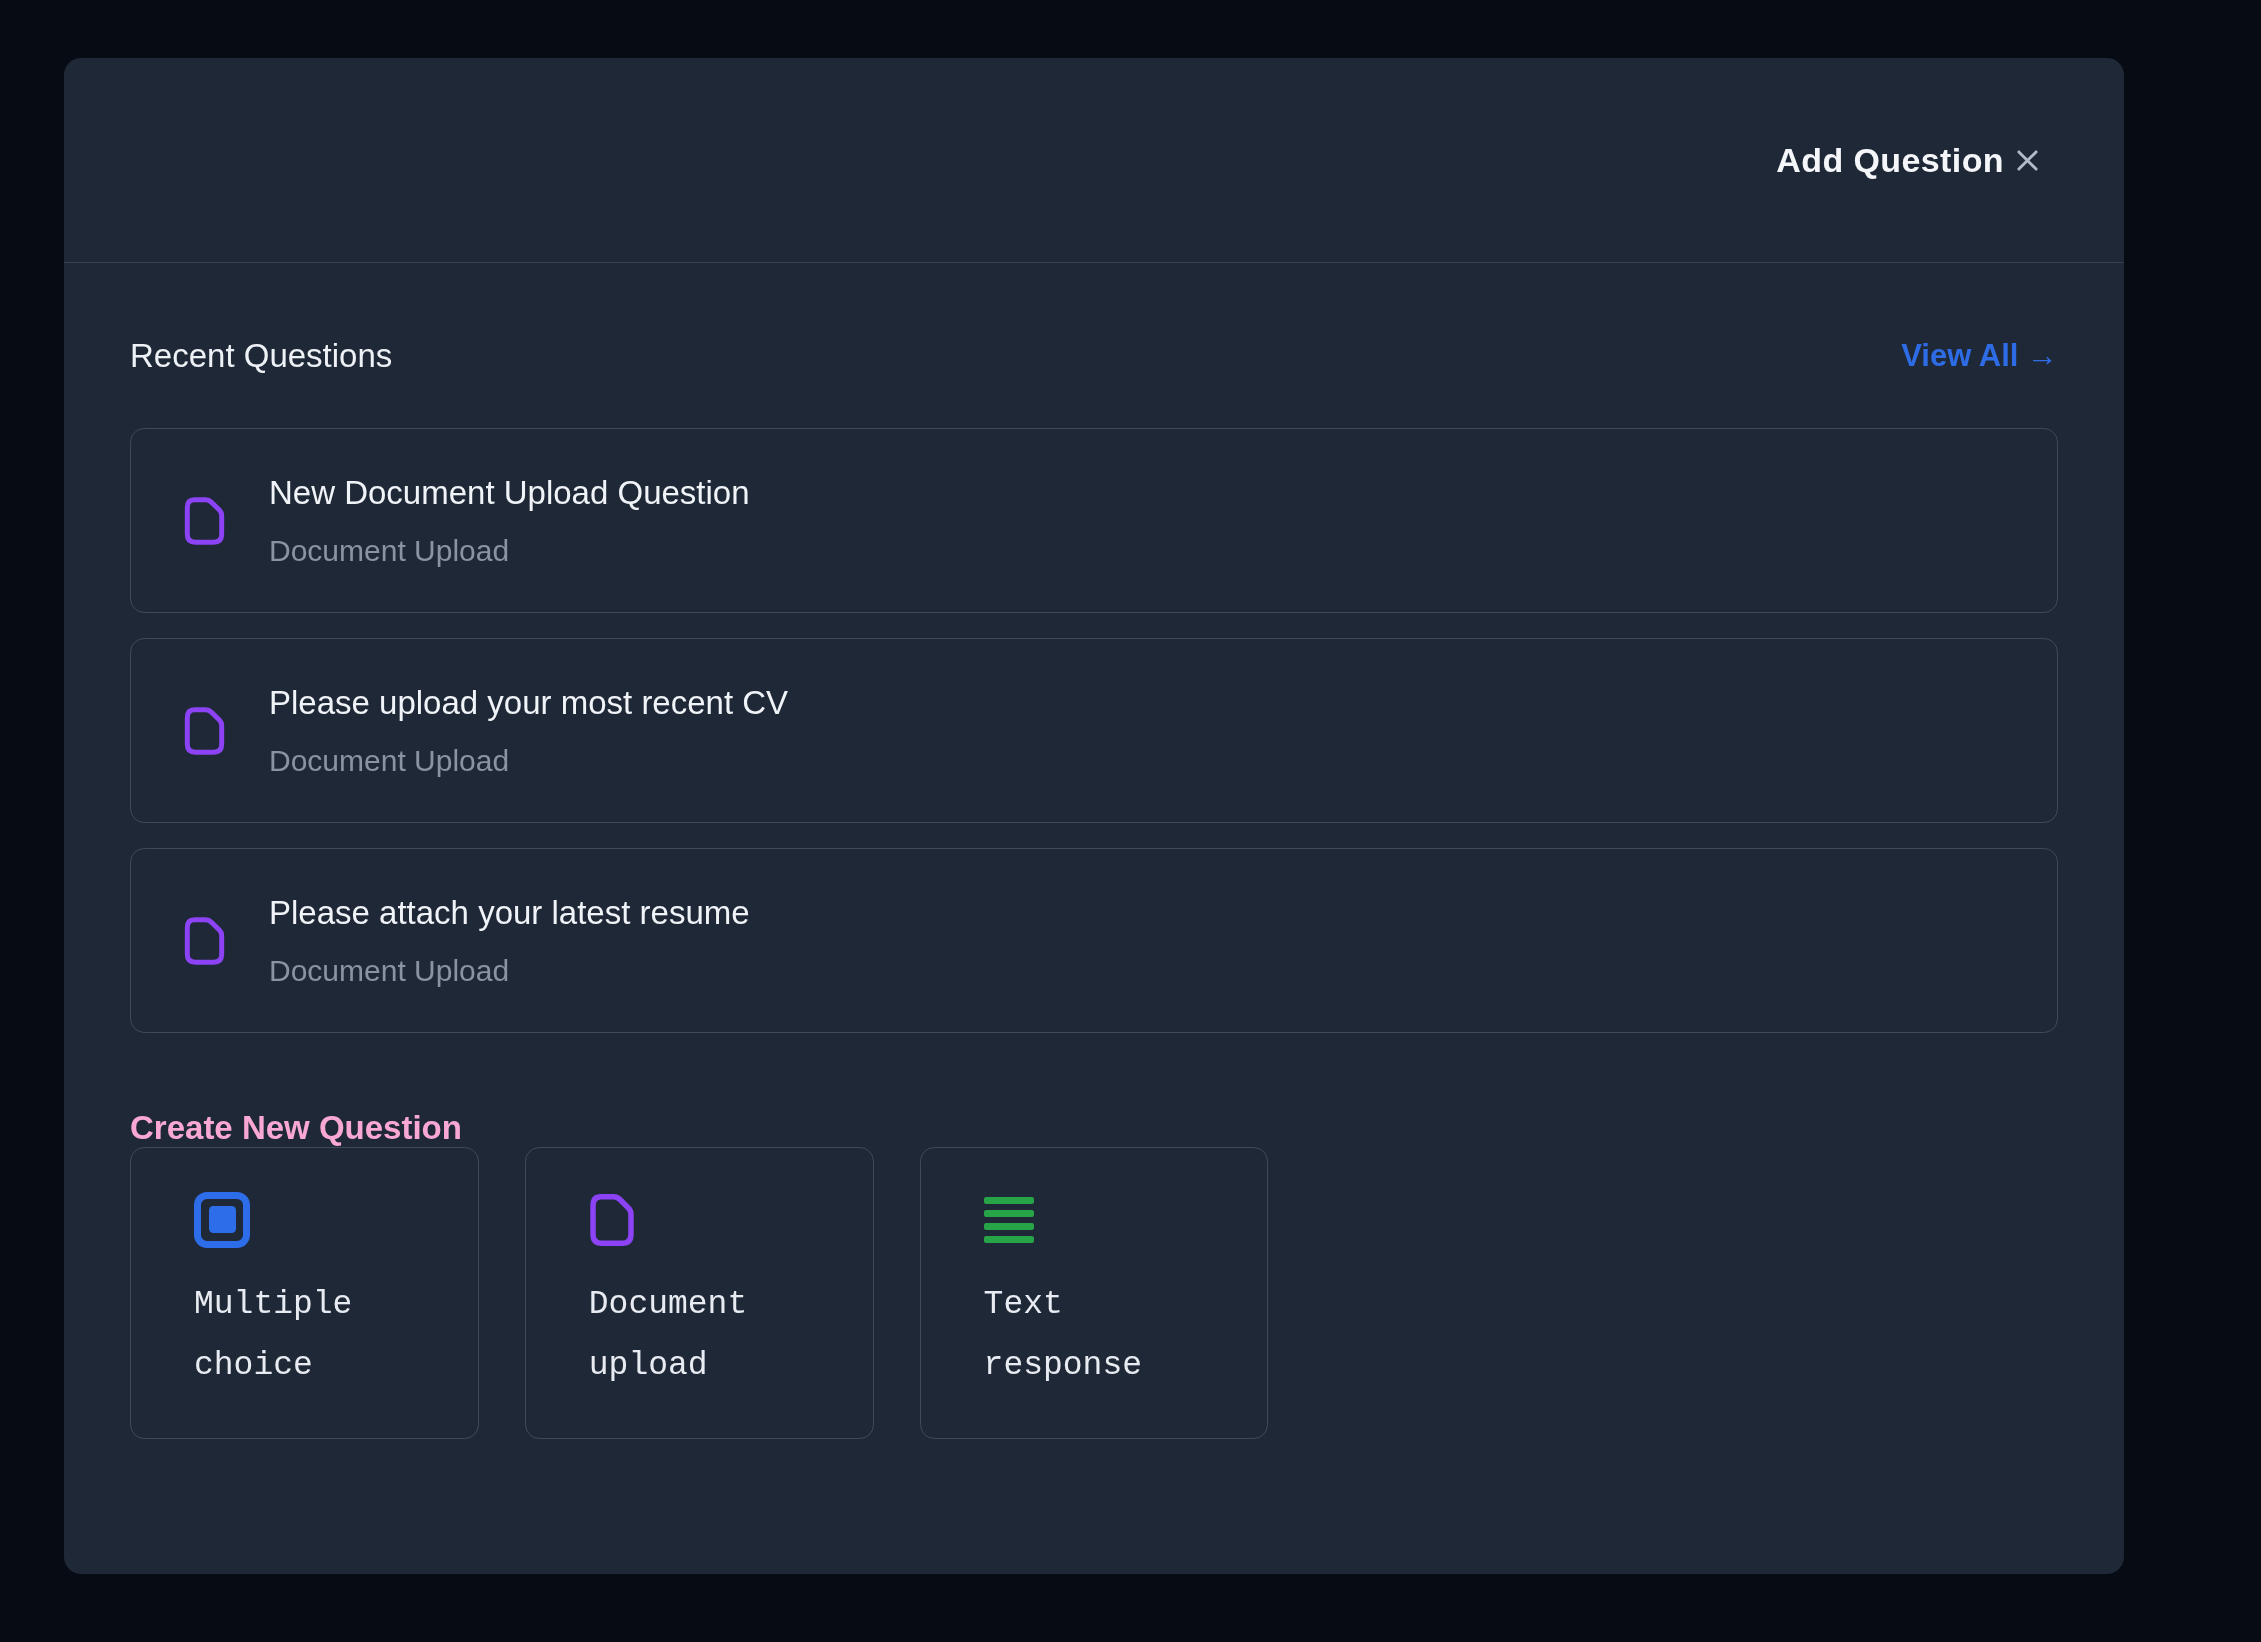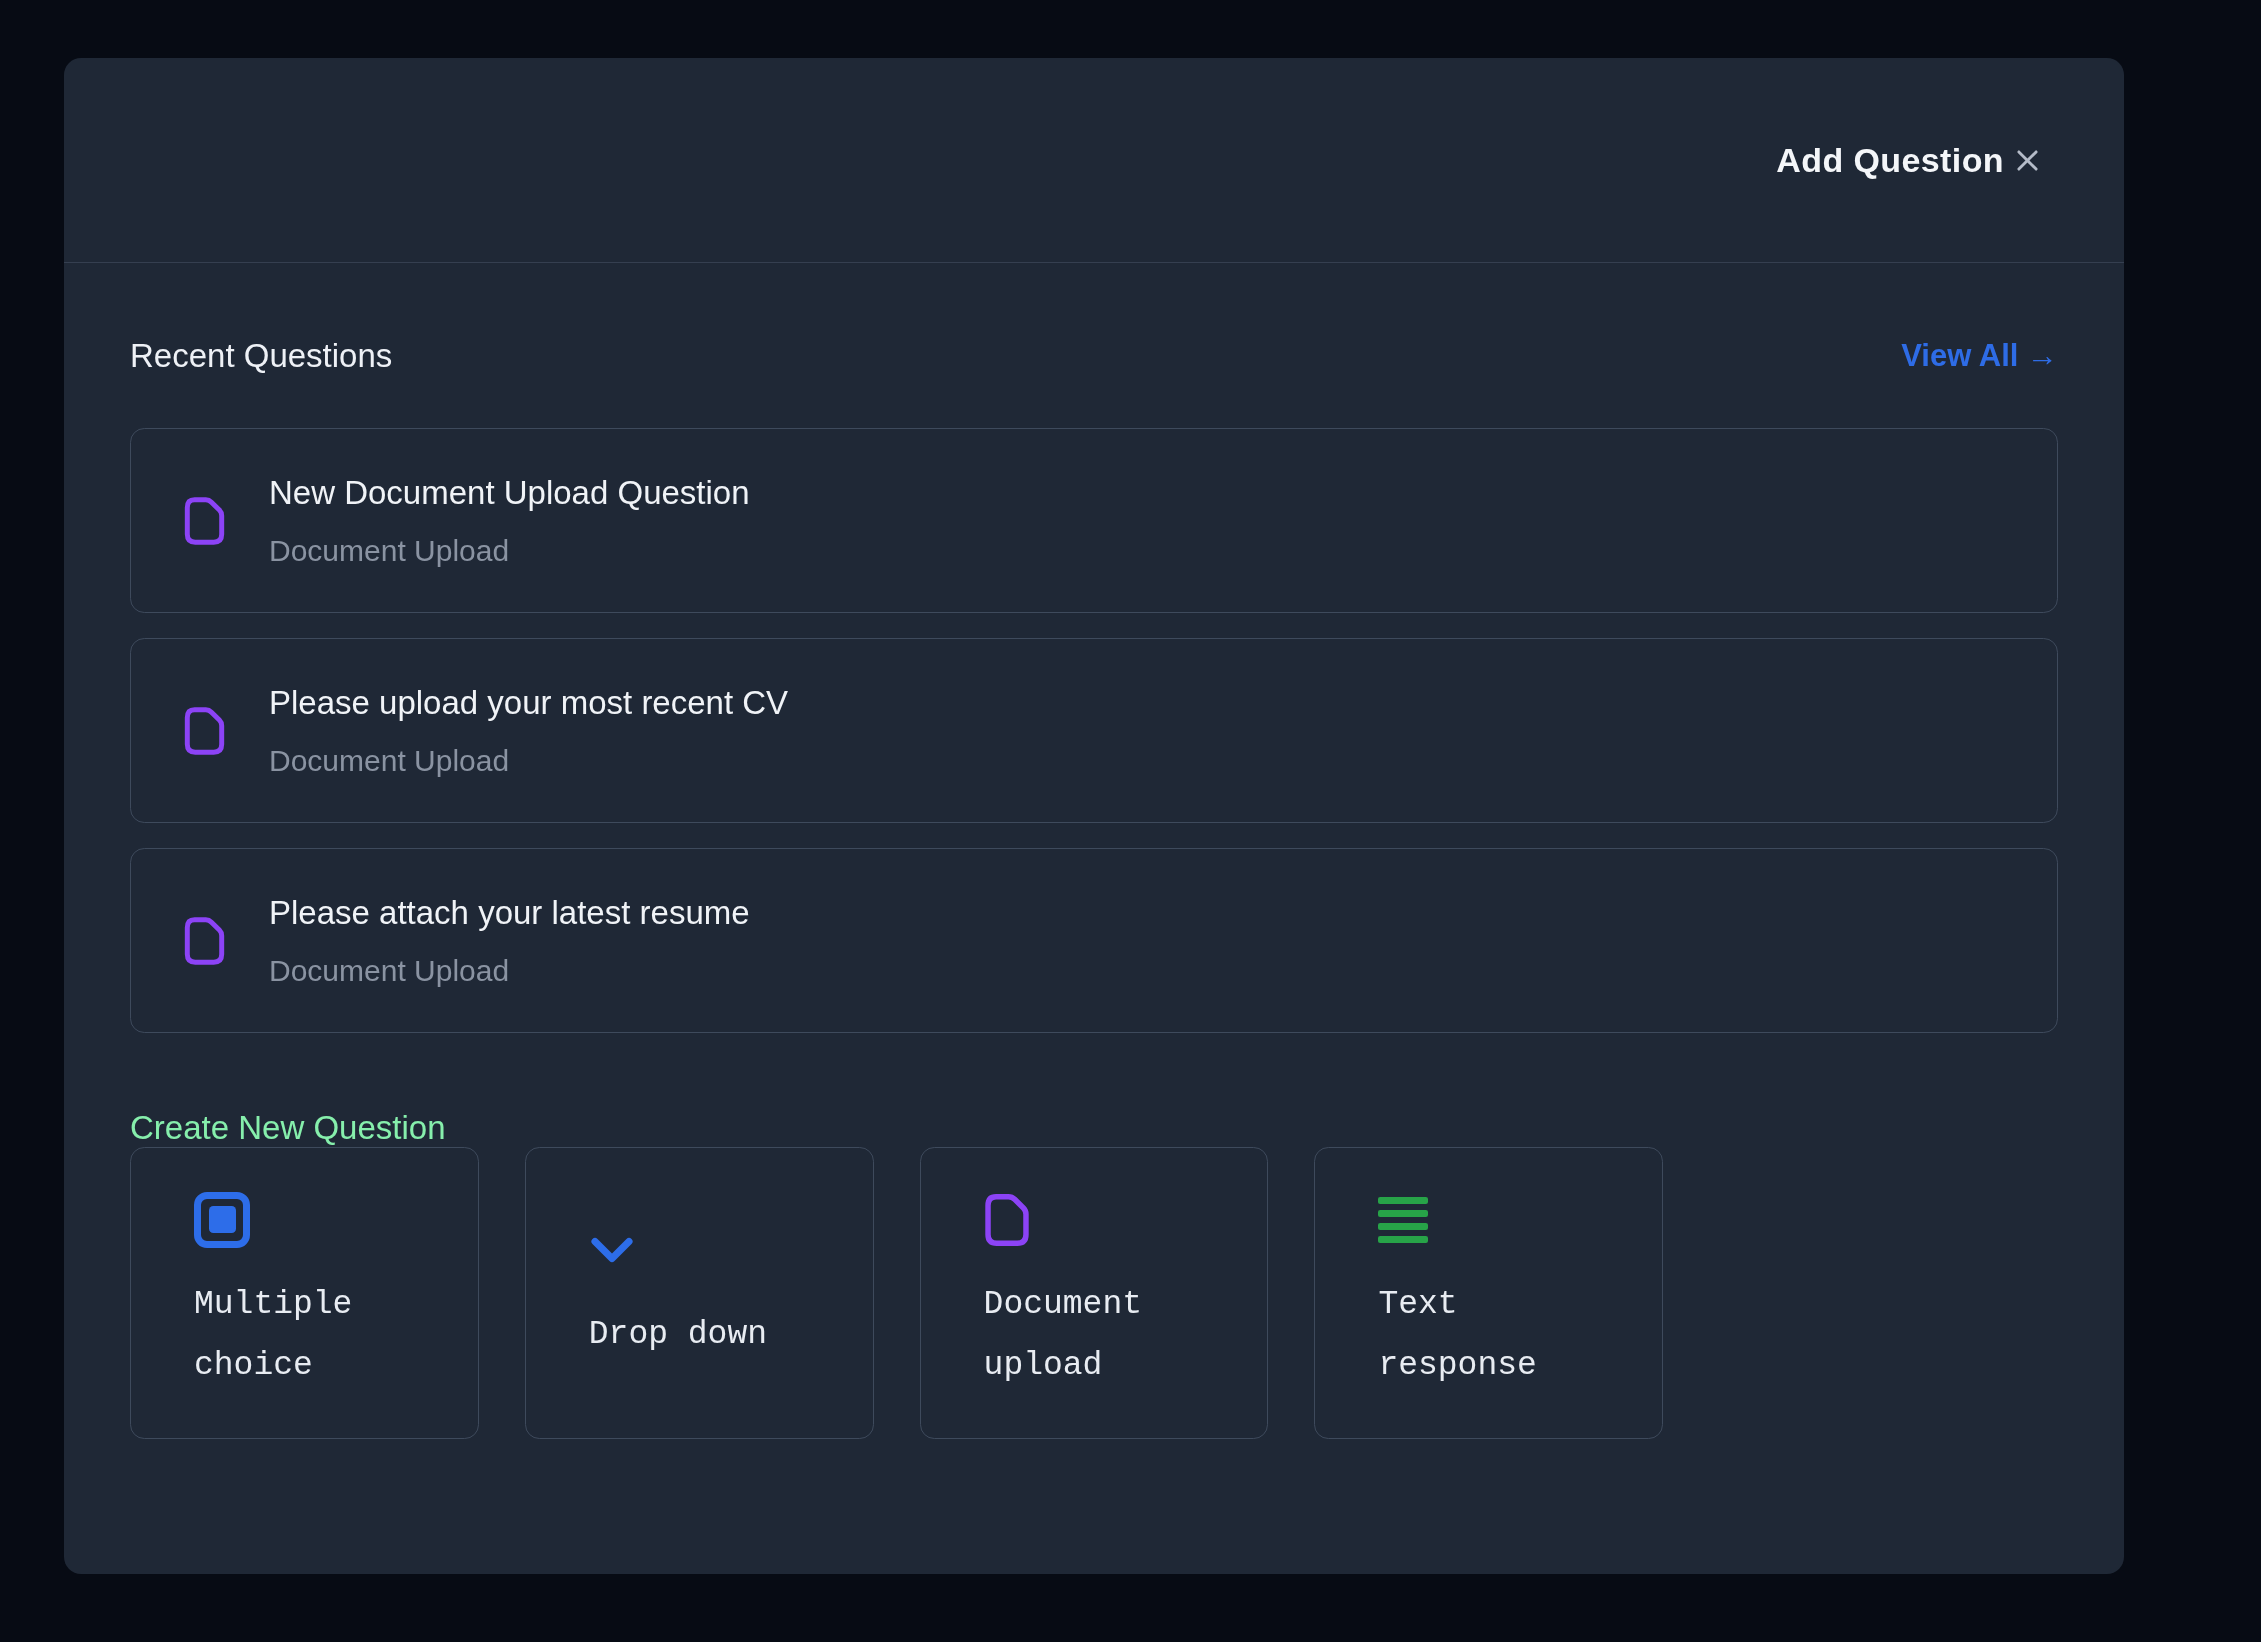--- a/index.html
+++ b/index.html
@@ -114,22 +114,22 @@
   .recent-type {
     font-size: 30px;
     font-weight: 400;
     color: #8a93a2;
   }
 
   
   .create-heading {
     margin-top: 76px;
     font-size: 33px;
-    font-weight: 400;
-    color: #86efac;
+    font-weight: 700;
+    color: #f9a8d4;
   }
   .type-grid {
     display: grid;
     grid-template-columns: repeat(5, 1fr);
     gap: 46px;
     font-family: Liberation Mono, monospace;
   }
   .type-card {
     height: 292px;
     border: 1.4px solid #3e4a5c;
@@ -245,28 +245,20 @@
 
       <div class="type-card">
         <div class="type-icon-slot">
           <div class="mc-icon">
             <div class="mc-inner"></div>
           </div>
         </div>
         <div class="type-label">Multiple choice</div>
       </div>
 
-      <div class="type-card">
-        <div class="type-icon-slot">
-          <svg width="46" height="34" viewBox="0 0 64 48">
-            <polyline points="8,12 32,36 56,12" fill="none" stroke="#2d6de9" stroke-width="10" stroke-linecap="round" stroke-linejoin="round"></polyline>
-          </svg>
-        </div>
-        <div class="type-label">Drop down</div>
-      </div>
 
       <div class="type-card">
         <div class="type-icon-slot">
           <svg width="46" height="54" viewBox="0 0 62 74">
             <path d="M16 5 H33 Q38 5 41.5 8.5 L53.5 20.5 Q57 24 57 29 V57 Q57 69 45 69 H17 Q5 69 5 57 V17 Q5 5 16 5 Z" fill="none" stroke="#8c43f6" stroke-width="7.5" stroke-linejoin="round"></path>
           </svg>
         </div>
         <div class="type-label">Document upload</div>
       </div>
 

